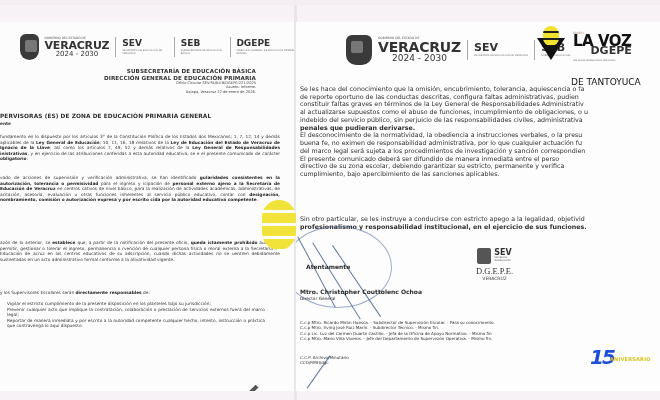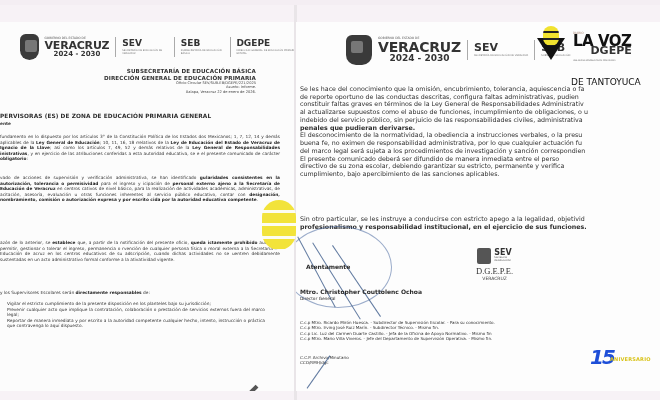--- a/index.html
+++ b/index.html
@@ -10,21 +10,21 @@
   .page.right { left:296px; width:364px; background:#fdfdfd; }
   .gutter { position:absolute; left:294px; top:5px; width:3px; height:395px; background:#e9e5e8; }
 
   
   .logos { position:absolute; display:flex; align-items:center; gap:6px; }
   .shield { width:22px; height:26px; background:#3a3a3a; border-radius:6px 6px 10px 10px; position:relative; }
   .shield::after { content:""; position:absolute; left:5px; top:6px; width:12px; height:12px; background:#777; border-radius:2px; }
   .vera { display:flex; flex-direction:column; line-height:1; }
   .vera .g { font-size:3px; color:#555; }
   .vera .v { font-size:11px; font-weight:bold; color:#333; letter-spacing:-0.2px; }
-  .vera .y { font-size:7px; font-weight:bold; color:#333; text-align:center; }
+  .vera .y { font-size:7px; font-weight:normal; color:#333; text-align:center; }
   .sep { width:1px; height:20px; background:#aaa; }
   .org { display:flex; flex-direction:column; line-height:1; }
   .org .n { font-size:9px; font-weight:bold; color:#333; }
   .org .s { font-size:2.5px; color:#777; margin-top:2px; }
 
   .hdr-lines { position:absolute; text-align:right; line-height:1.18; }
   .hdr-lines .b { font-size:5.6px; font-weight:bold; color:#333; letter-spacing:0.1px; }
   .hdr-lines .r { font-size:3.6px; color:#444; }
 
   .txt { position:absolute; font-size:4.3px; line-height:1.28; text-align:justify; color:#333; }

